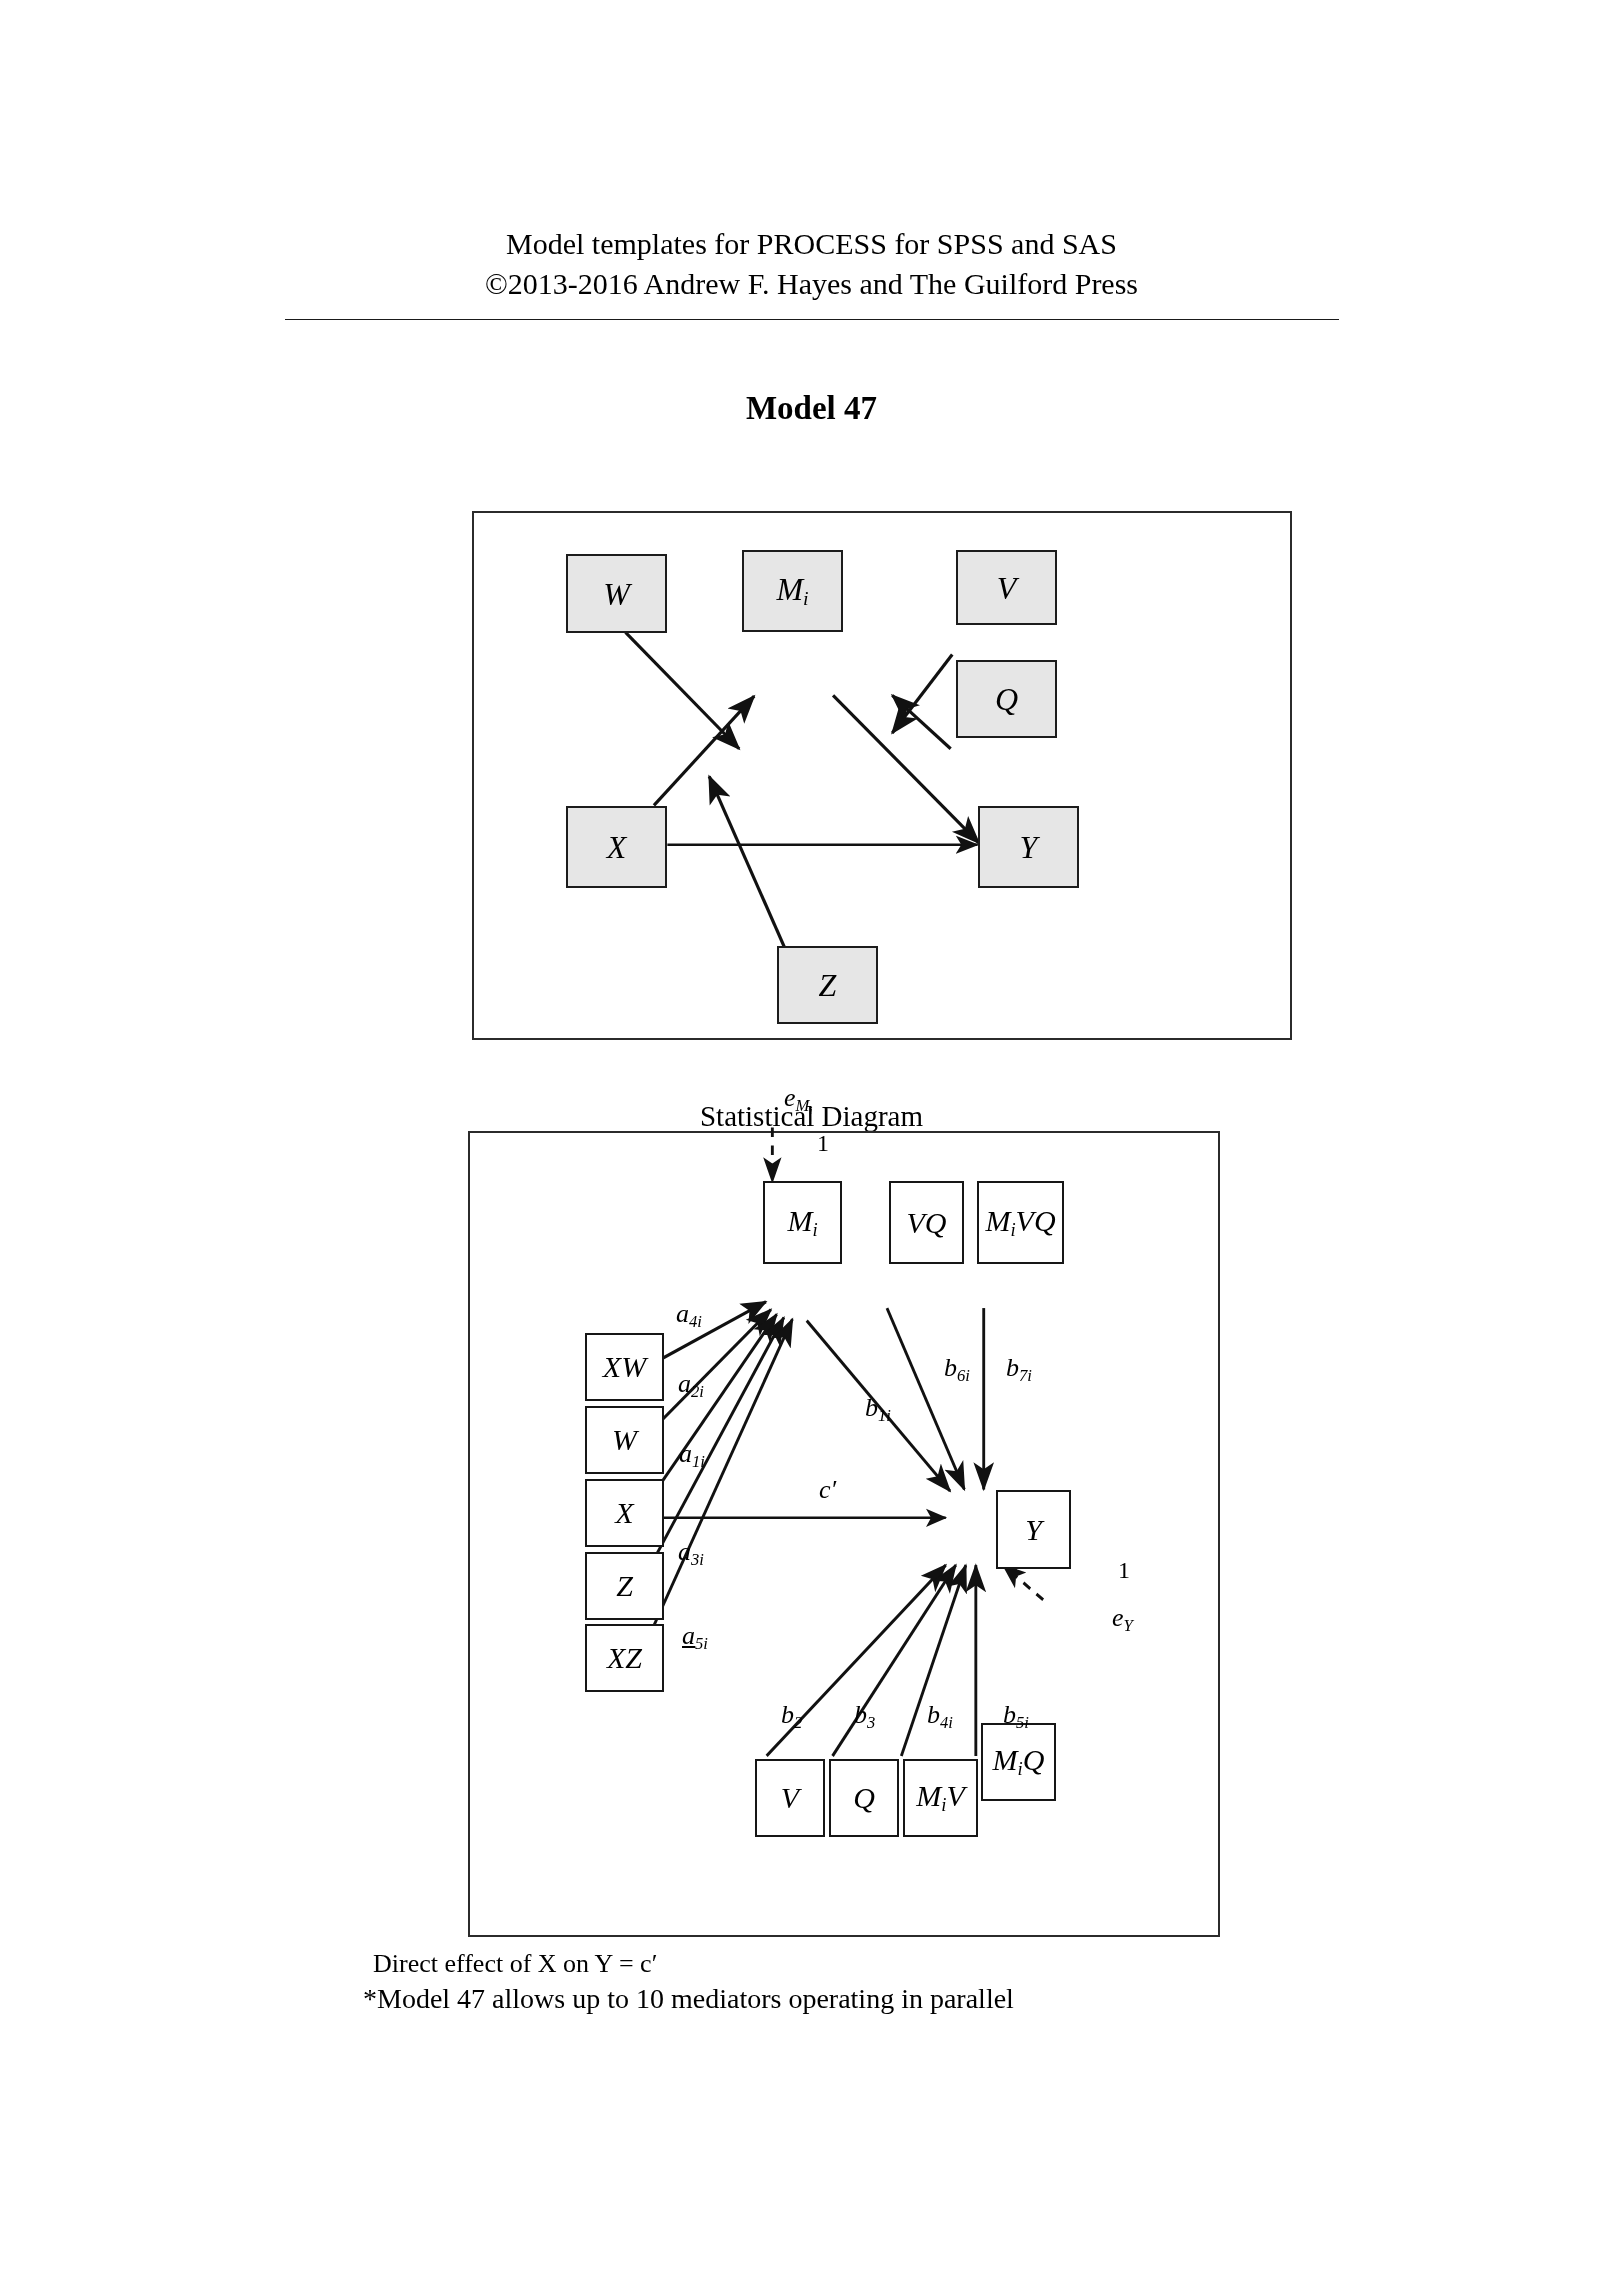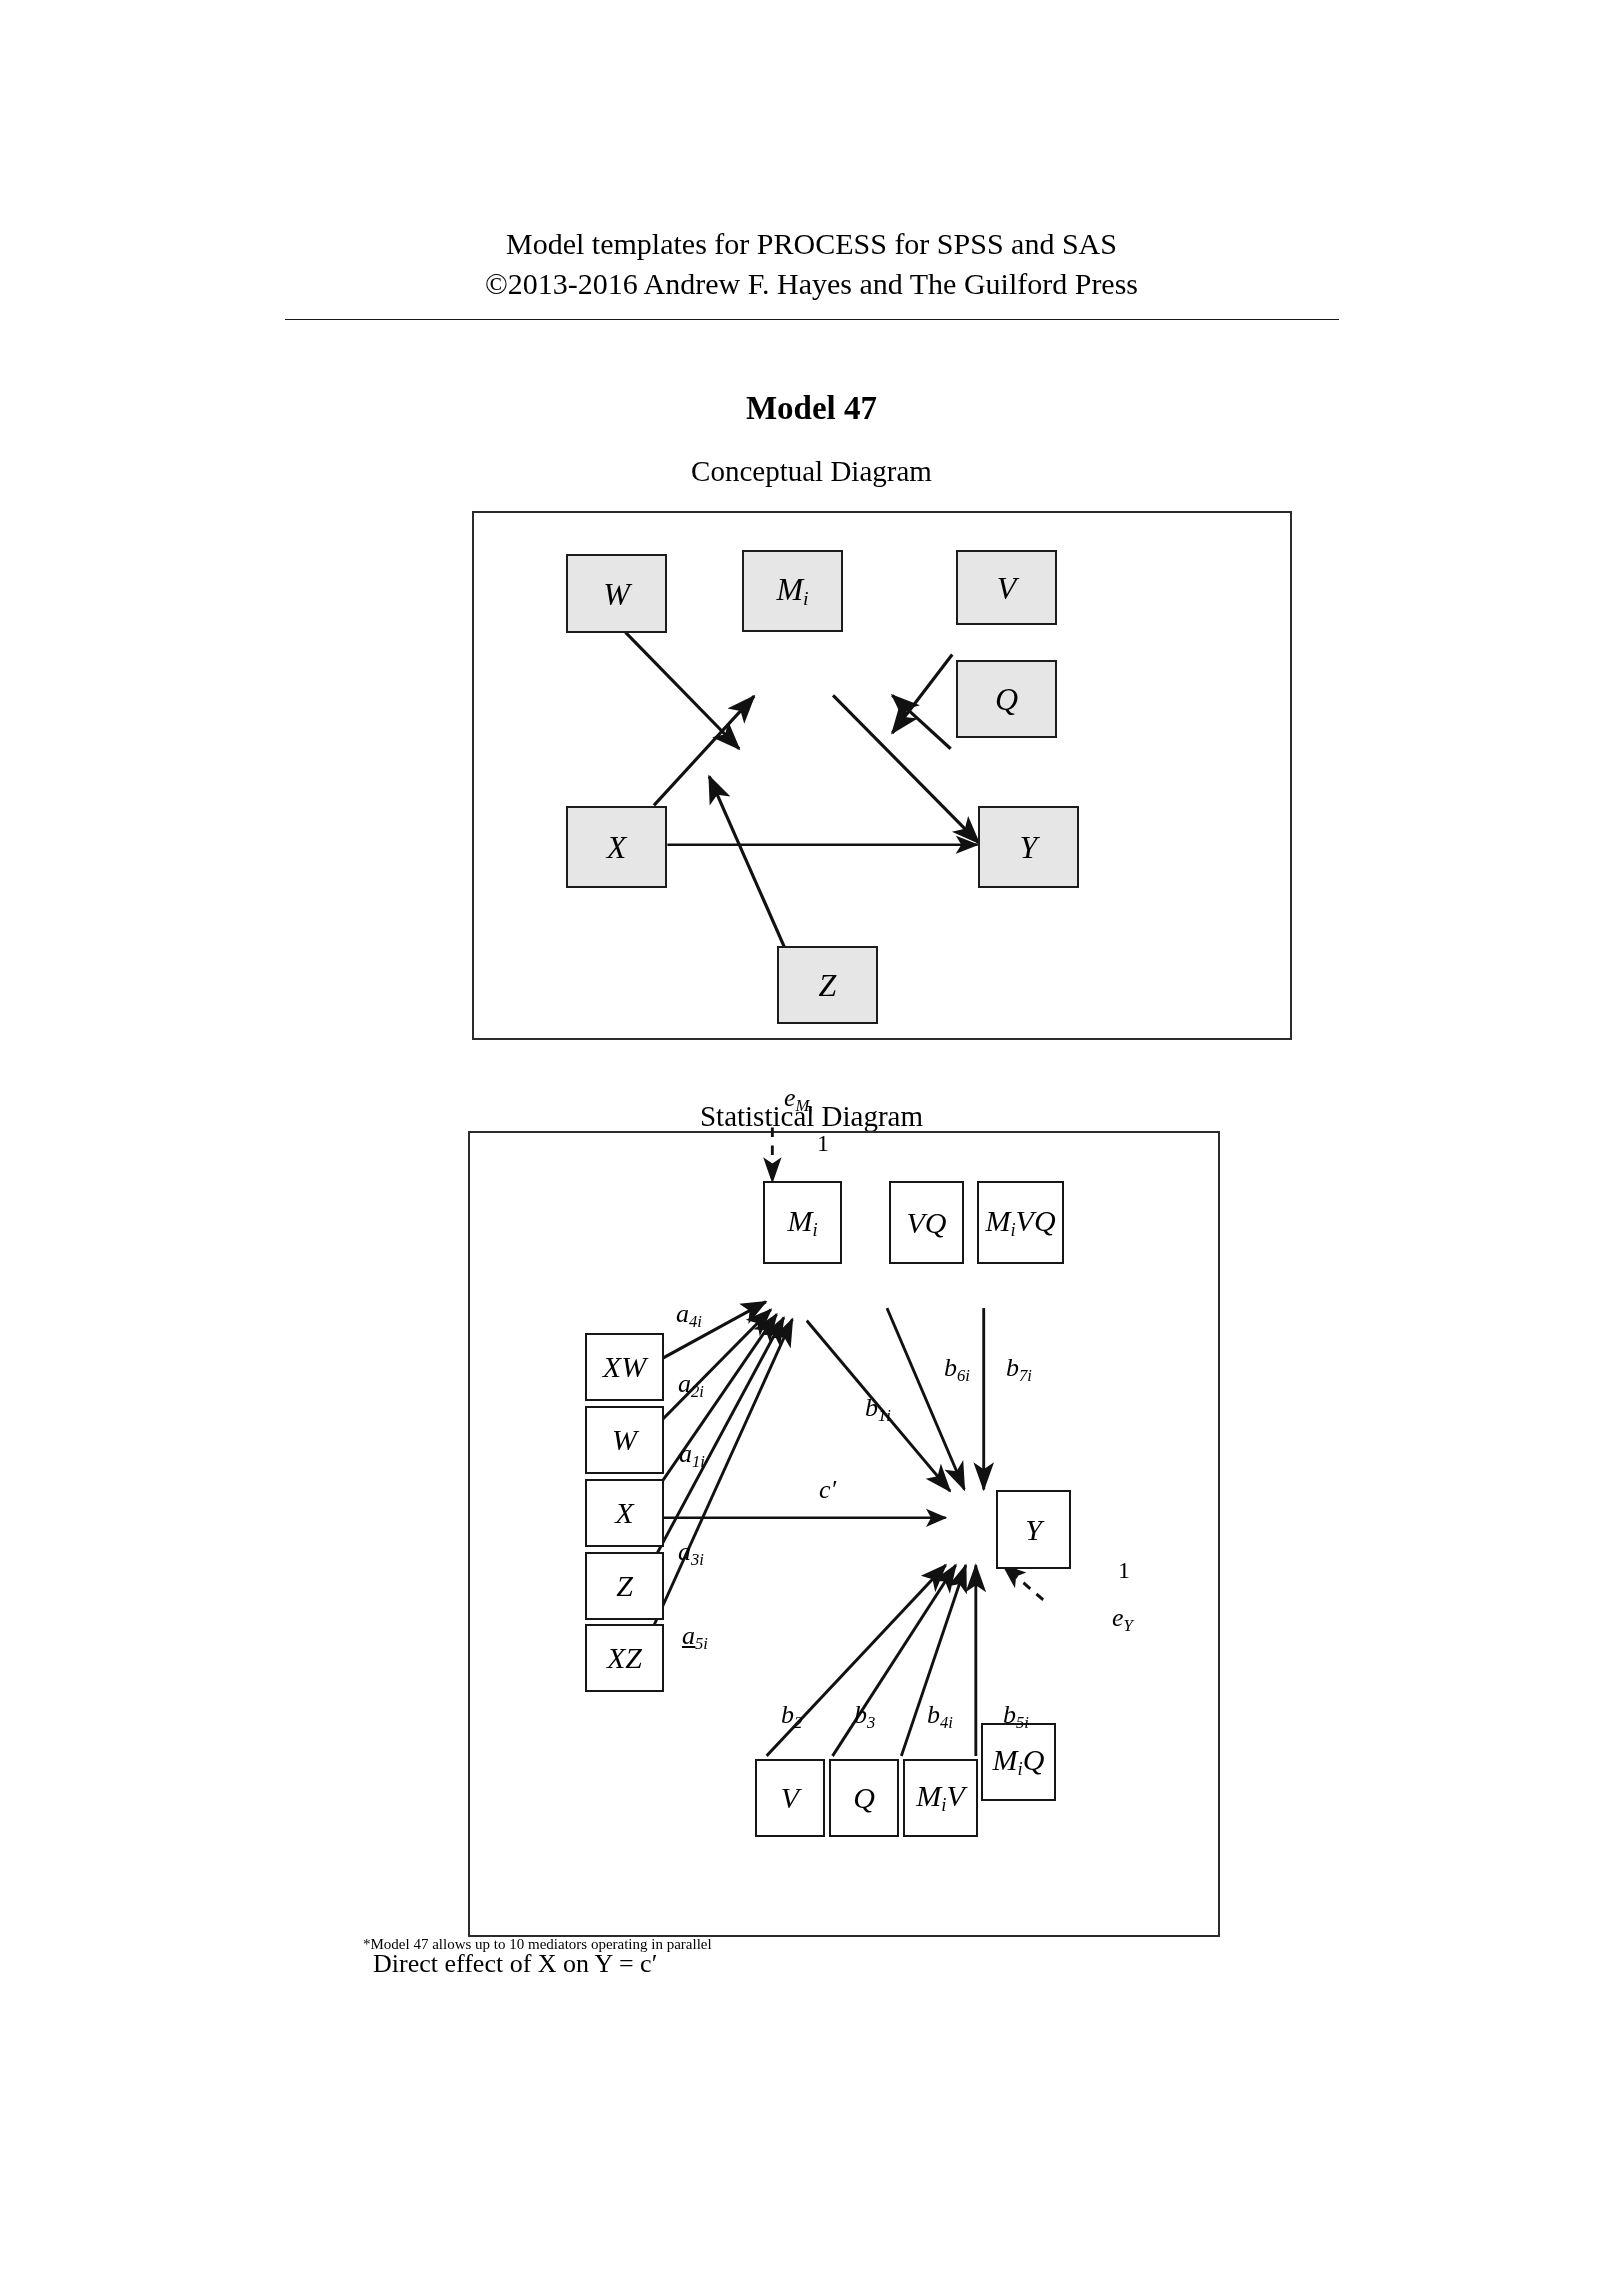--- a/index.html
+++ b/index.html
@@ -140,38 +140,37 @@
     left: 373px;
     top: 1951px;
     width: 1189px;
     font-size: 26px;
     line-height: 1.0;
   }
   .eq-line { display: block; margin-bottom: 30px; }
   .footnote {
     position: absolute;
     left: 363px;
-    top: 1936px;
+    top: 1983px;
     width: 951px;
-    font-size: 15px;
+    font-size: 28px;
   }
 </style>
 </head>
 <body>
 
 <div class="page">
 
   <div class="header">
     <span class="header-line">Model templates for PROCESS for SPSS and SAS</span>
     <span class="header-line">©2013-2016 Andrew F. Hayes and The Guilford Press</span>
   </div>
   <div class="header-rule"></div>
 
   <div class="model-title">Model 47</div>
-  <div class="section-title" id="conceptual-title">Conceptual Diagram</div>
 
   <div class="frame" id="conceptual-frame">
     <svg viewBox="0 0 1034 668" preserveAspectRatio="none">
       <defs>
         <marker id="ah-c" markerWidth="11" markerHeight="11" refX="8.6" refY="4.0" orient="auto" markerUnits="strokeWidth">
           <path d="M0,0.4 L9.2,4.0 L0,7.6 L2.2,4.0 Z" fill="#111111"></path>
         </marker>
       </defs>
 
       <line x1="192" y1="152" x2="336" y2="300" stroke="#111111" stroke-width="4" marker-end="url(#ah-c)"></line>

